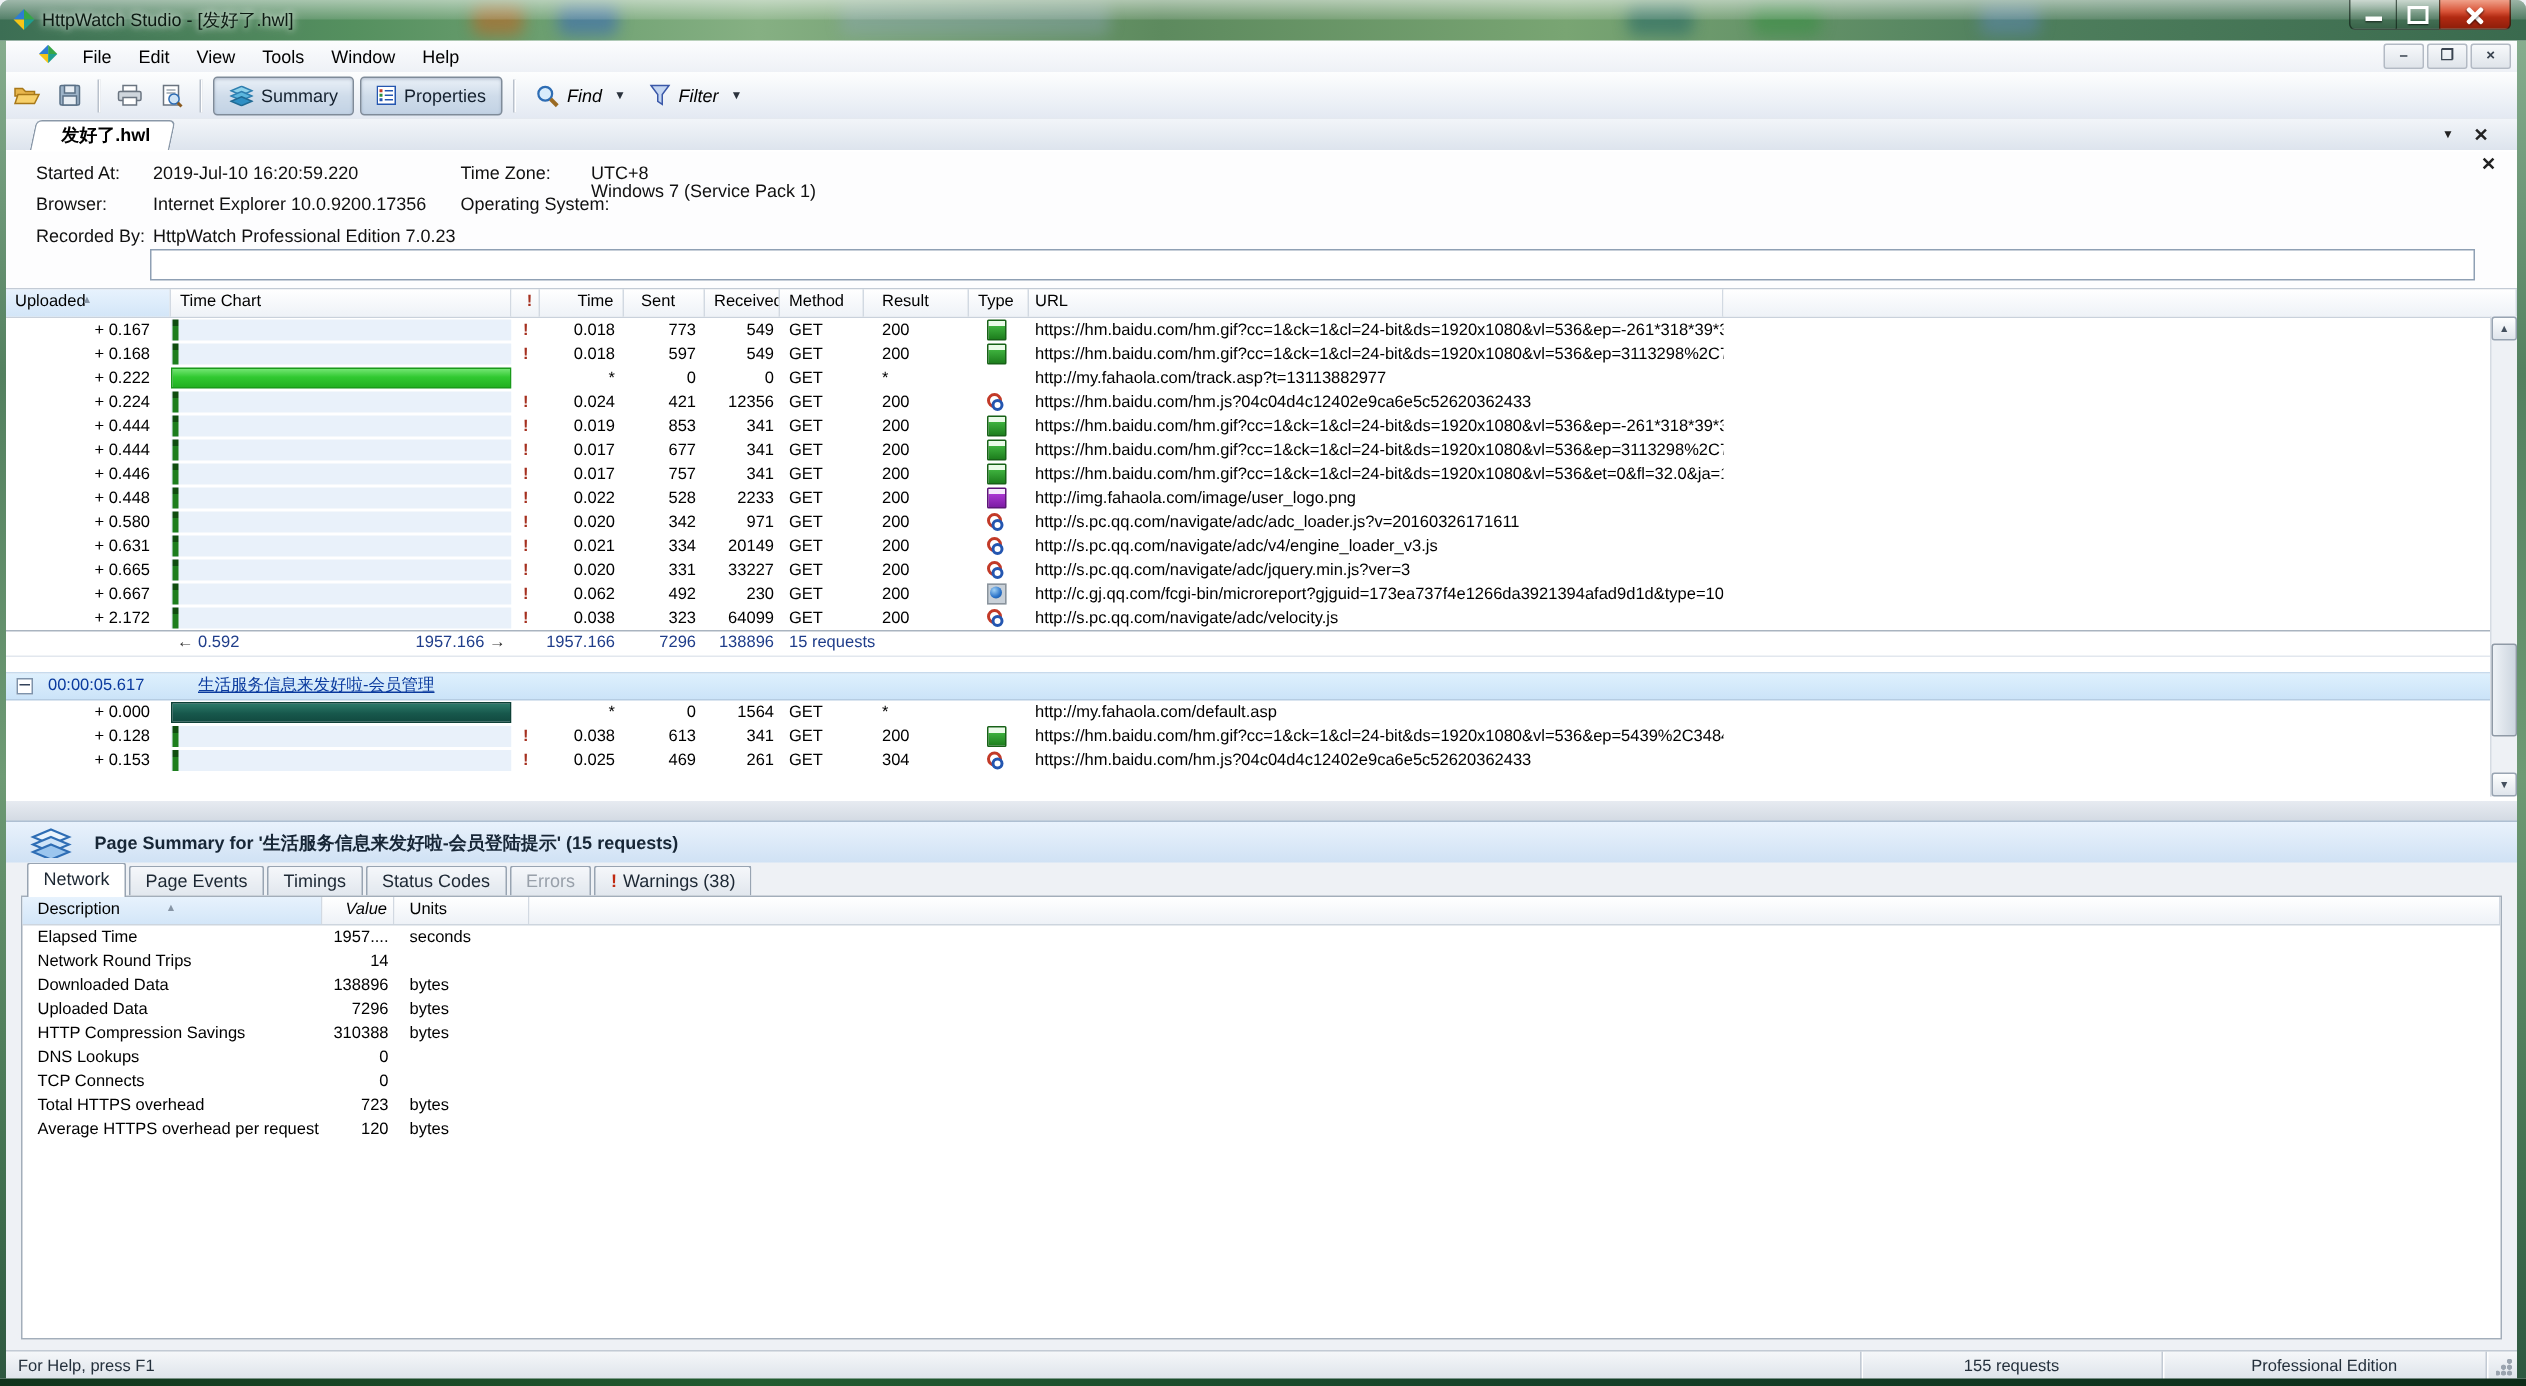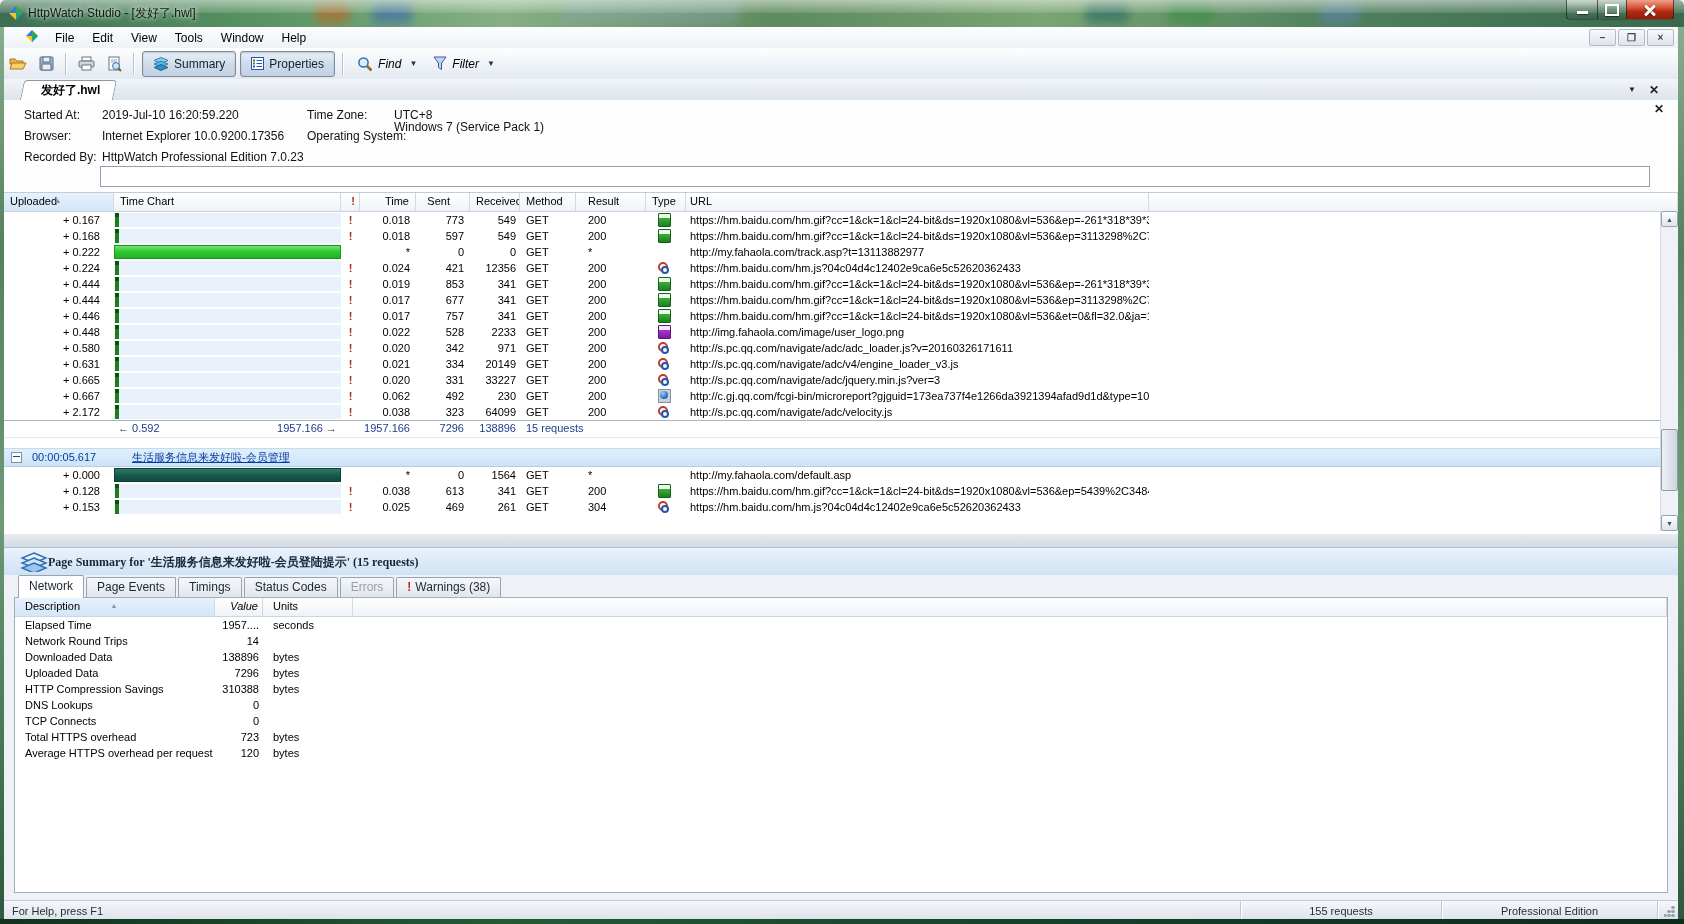--- a/index.html
+++ b/index.html
@@ -125,21 +125,21 @@
   .ticon-js::before{content:"";position:absolute;left:0;top:0;width:6px;height:6px;border:2px solid #c23a28;border-radius:50%;background:#fff;}
   .ticon-js::after{content:"";position:absolute;right:0;bottom:0;width:4px;height:4px;border:2px solid #2456b0;border-radius:50%;background:#fff;}
   .ticon-report{border:1px solid #8a939c;background:#c8d0d8;}
   .ticon-report::after{content:"";position:absolute;left:1px;top:1px;width:8px;height:8px;border-radius:50%;
       background:radial-gradient(circle at 35% 30%,#9fd0f5,#2a72c8 60%,#174f96);}
 
   
   .splitter{top:533px;height:14px;background:linear-gradient(180deg,#e7ebf1,#d2d9e2);border-top:1px solid #b9c2cc;}
   .pshead{top:547px;height:28px;display:flex;align-items:center;
       background:linear-gradient(180deg,#e9f2fc,#cfe1f4);border:1px solid #aebfd2;border-left:none;border-right:none;}
-  .pshead-title{font-weight:bold;font-size:12px;color:#172636;margin-left:0;font-family:Liberation Serif, serif;}
+  .pshead-title{font-weight:bold;font-size:12px;color:#172636;margin-left:15px;}
   .pstabs{top:575px;height:23px;display:flex;align-items:flex-end;padding-left:14px;background:#eef1f5;}
   .pstab{height:20px;line-height:19px;padding:0 10px;border:1px solid #98a4b2;border-bottom:none;border-radius:2px 2px 0 0;
       background:linear-gradient(180deg,#f5f7fa,#e0e6ed);margin-right:2px;color:#1c2733;}
   .pstab-active{background:#fff;height:22px;line-height:21px;position:relative;z-index:2;}
   .pstab-disabled{color:#98a0aa;}
   .pstab .warnmark{color:#c02a12;font-weight:bold;margin-right:4px;}
   .pstable{top:597px;height:300px;background:#eef1f5;}
   .psbox{position:absolute;left:10px;right:10px;top:0;bottom:4px;background:#fff;border:1px solid #a3aeba;}
   .pst-header{display:flex;height:18px;line-height:17px;border-bottom:1px solid #cdd5de;font-size:11px;}
   .pst-row{display:flex;height:16px;line-height:16px;font-size:11px;}

